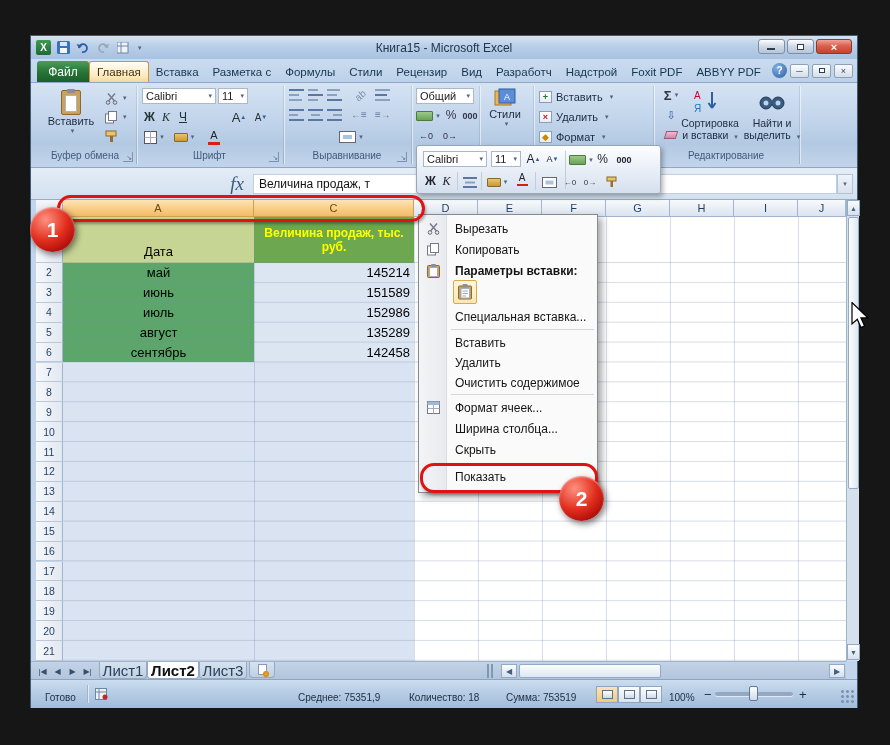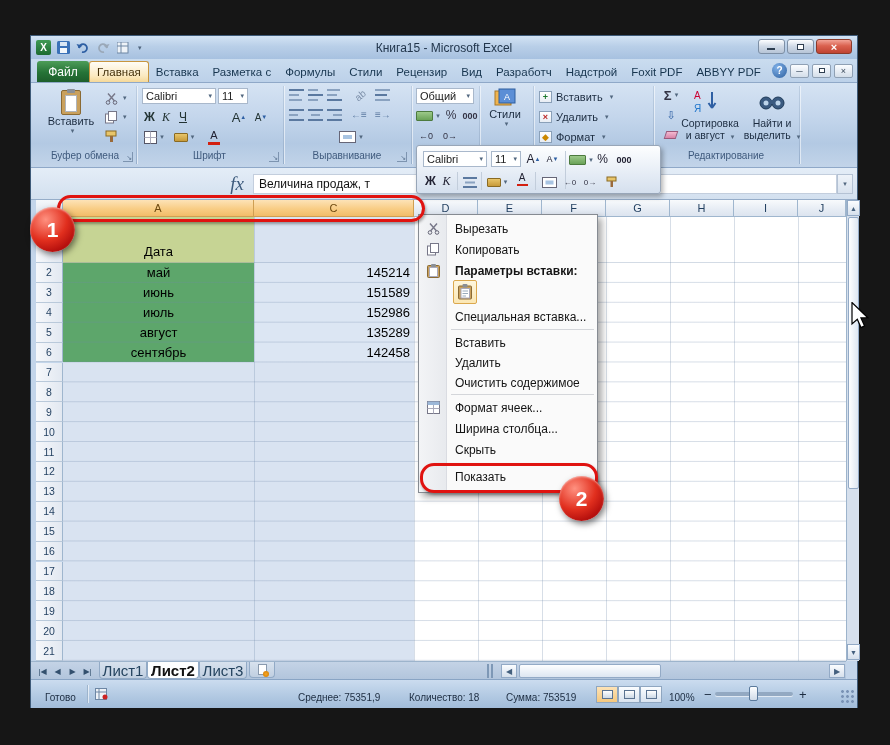--- a/index.html
+++ b/index.html
@@ -375,21 +375,21 @@
           <span class="eraser"></span>
         </div>
     <div class="ticon" style="left:660px;top:4px;width:30px;height:30px">
       <svg width="26" height="26">
             <text x="1" y="10" font-size="10" fill="#c03" font-family="Liberation Sans">А</text>
             <text x="1" y="23" font-size="10" fill="#27c" font-family="Liberation Sans">Я</text>
             <path d="M19 3 V19 M19 19 L15.5 14 M19 19 L22.5 14" stroke="#2e5fa3" stroke-width="2" fill="none"></path>
           </svg>
     </div>
     <div class="bigtext" style="left:644px;top:34px;width:70px"><span>Сортировка</span></div>
-    <div class="bigtext" style="left:644px;top:46px;width:70px"><span>и август</span> <span class="dda">▾</span></div>
+    <div class="bigtext" style="left:644px;top:46px;width:70px"><span>и вставки</span> <span class="dda">▾</span></div>
     <div class="ticon" style="left:726px;top:6px;width:30px;height:26px">
       <svg width="26" height="20">
             <circle cx="7" cy="11" r="6" fill="#3a5a80" stroke="#1e3a58"></circle>
             <circle cx="19" cy="11" r="6" fill="#3a5a80" stroke="#1e3a58"></circle>
             <rect x="10" y="8" width="6" height="4" fill="#3a5a80"></rect>
             <circle cx="7" cy="11" r="2.5" fill="#bcd4ea"></circle>
             <circle cx="19" cy="11" r="2.5" fill="#bcd4ea"></circle>
           </svg>
     </div>
     <div class="bigtext" style="left:712px;top:34px;width:58px"><span>Найти и</span></div>
@@ -434,20 +434,24 @@
   <div class="rowhdr" style="top:505.6px;height:19.9px">16</div>
   <div class="rowhdr" style="top:525.5px;height:19.9px">17</div>
   <div class="rowhdr" style="top:545.4px;height:19.9px">18</div>
   <div class="rowhdr" style="top:565.3px;height:19.9px">19</div>
   <div class="rowhdr" style="top:585.2px;height:19.9px">20</div>
   <div class="rowhdr" style="top:605.1px;height:19.9px">21</div>
 
   <div id="gridbody">
     <div class="selrect"></div>
     <div class="cA1">Дата</div>
+    <div class="cC1">
+          <span>Величина продаж, тыс.</span>
+          <span>руб.</span>
+        </div>
     <div class="mcell" style="top:46px">май</div>
     <div class="mcell" style="top:65.9px">июнь</div>
     <div class="mcell" style="top:85.8px">июль</div>
     <div class="mcell" style="top:105.7px">август</div>
     <div class="mcell" style="top:125.6px">сентябрь</div>
     <div class="vcell" style="top:46px">145214</div>
     <div class="vcell" style="top:65.9px">151589</div>
     <div class="vcell" style="top:85.8px">152986</div>
     <div class="vcell" style="top:105.7px">135289</div>
     <div class="vcell" style="top:125.6px">142458</div>

